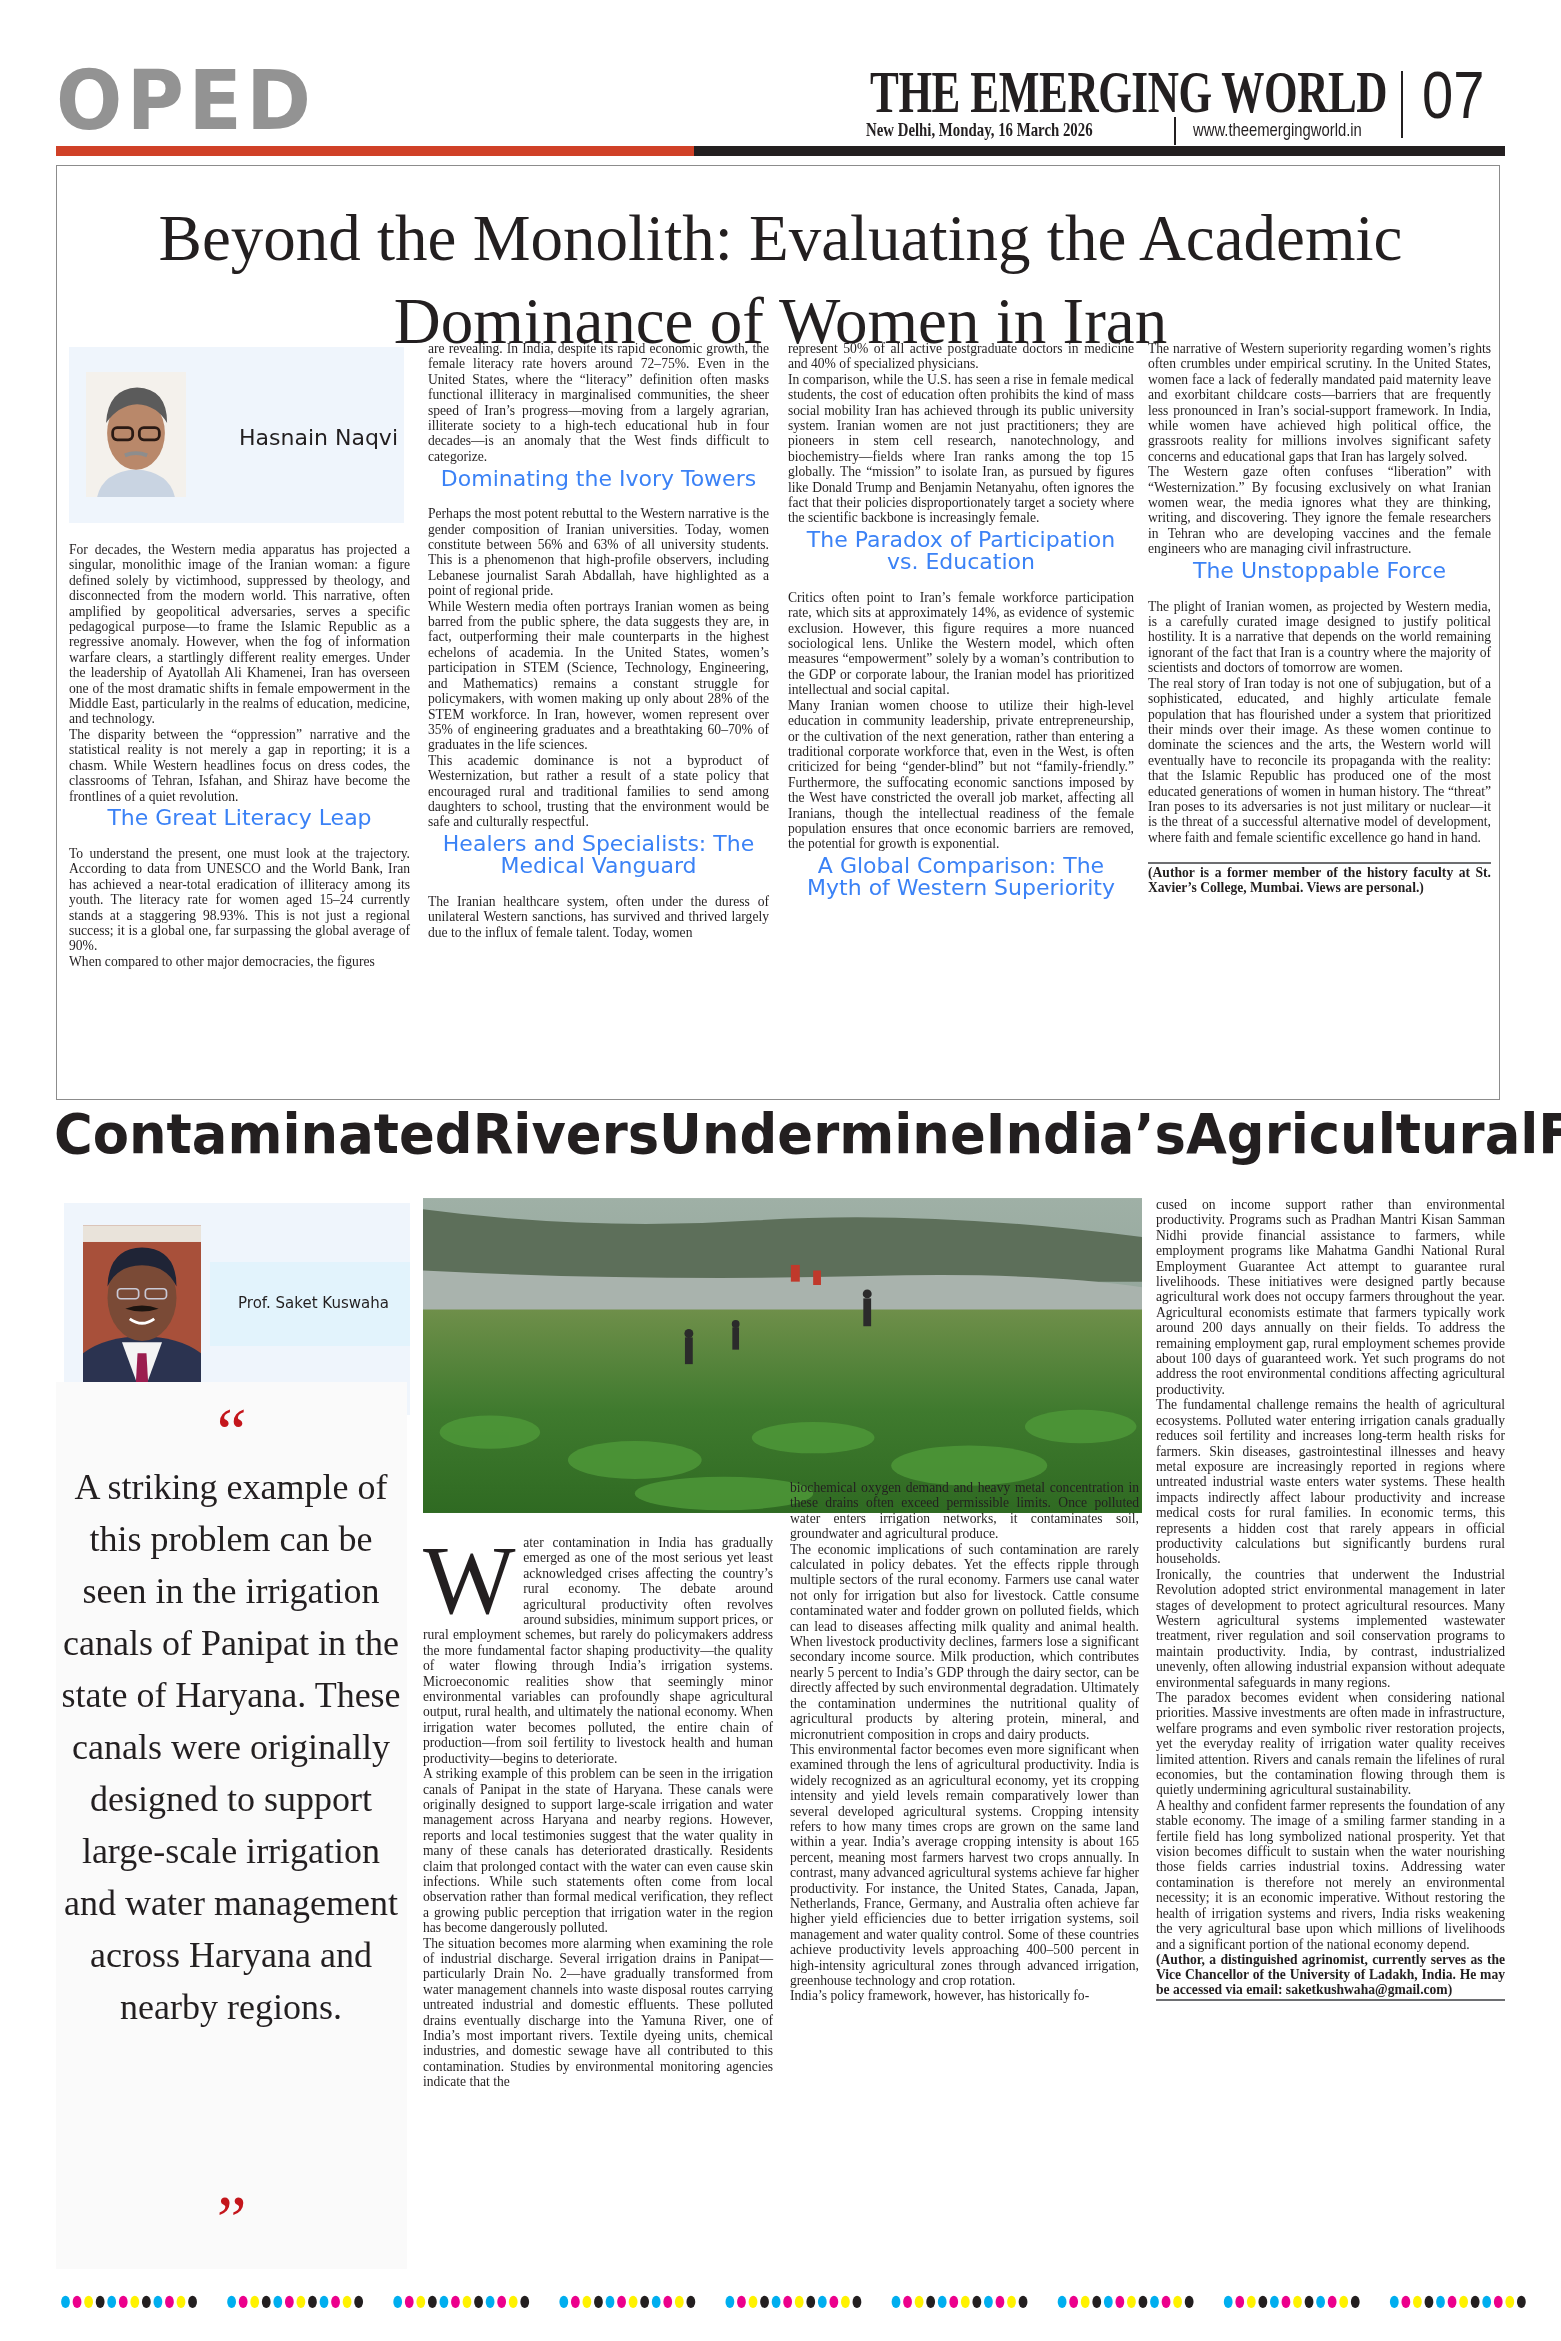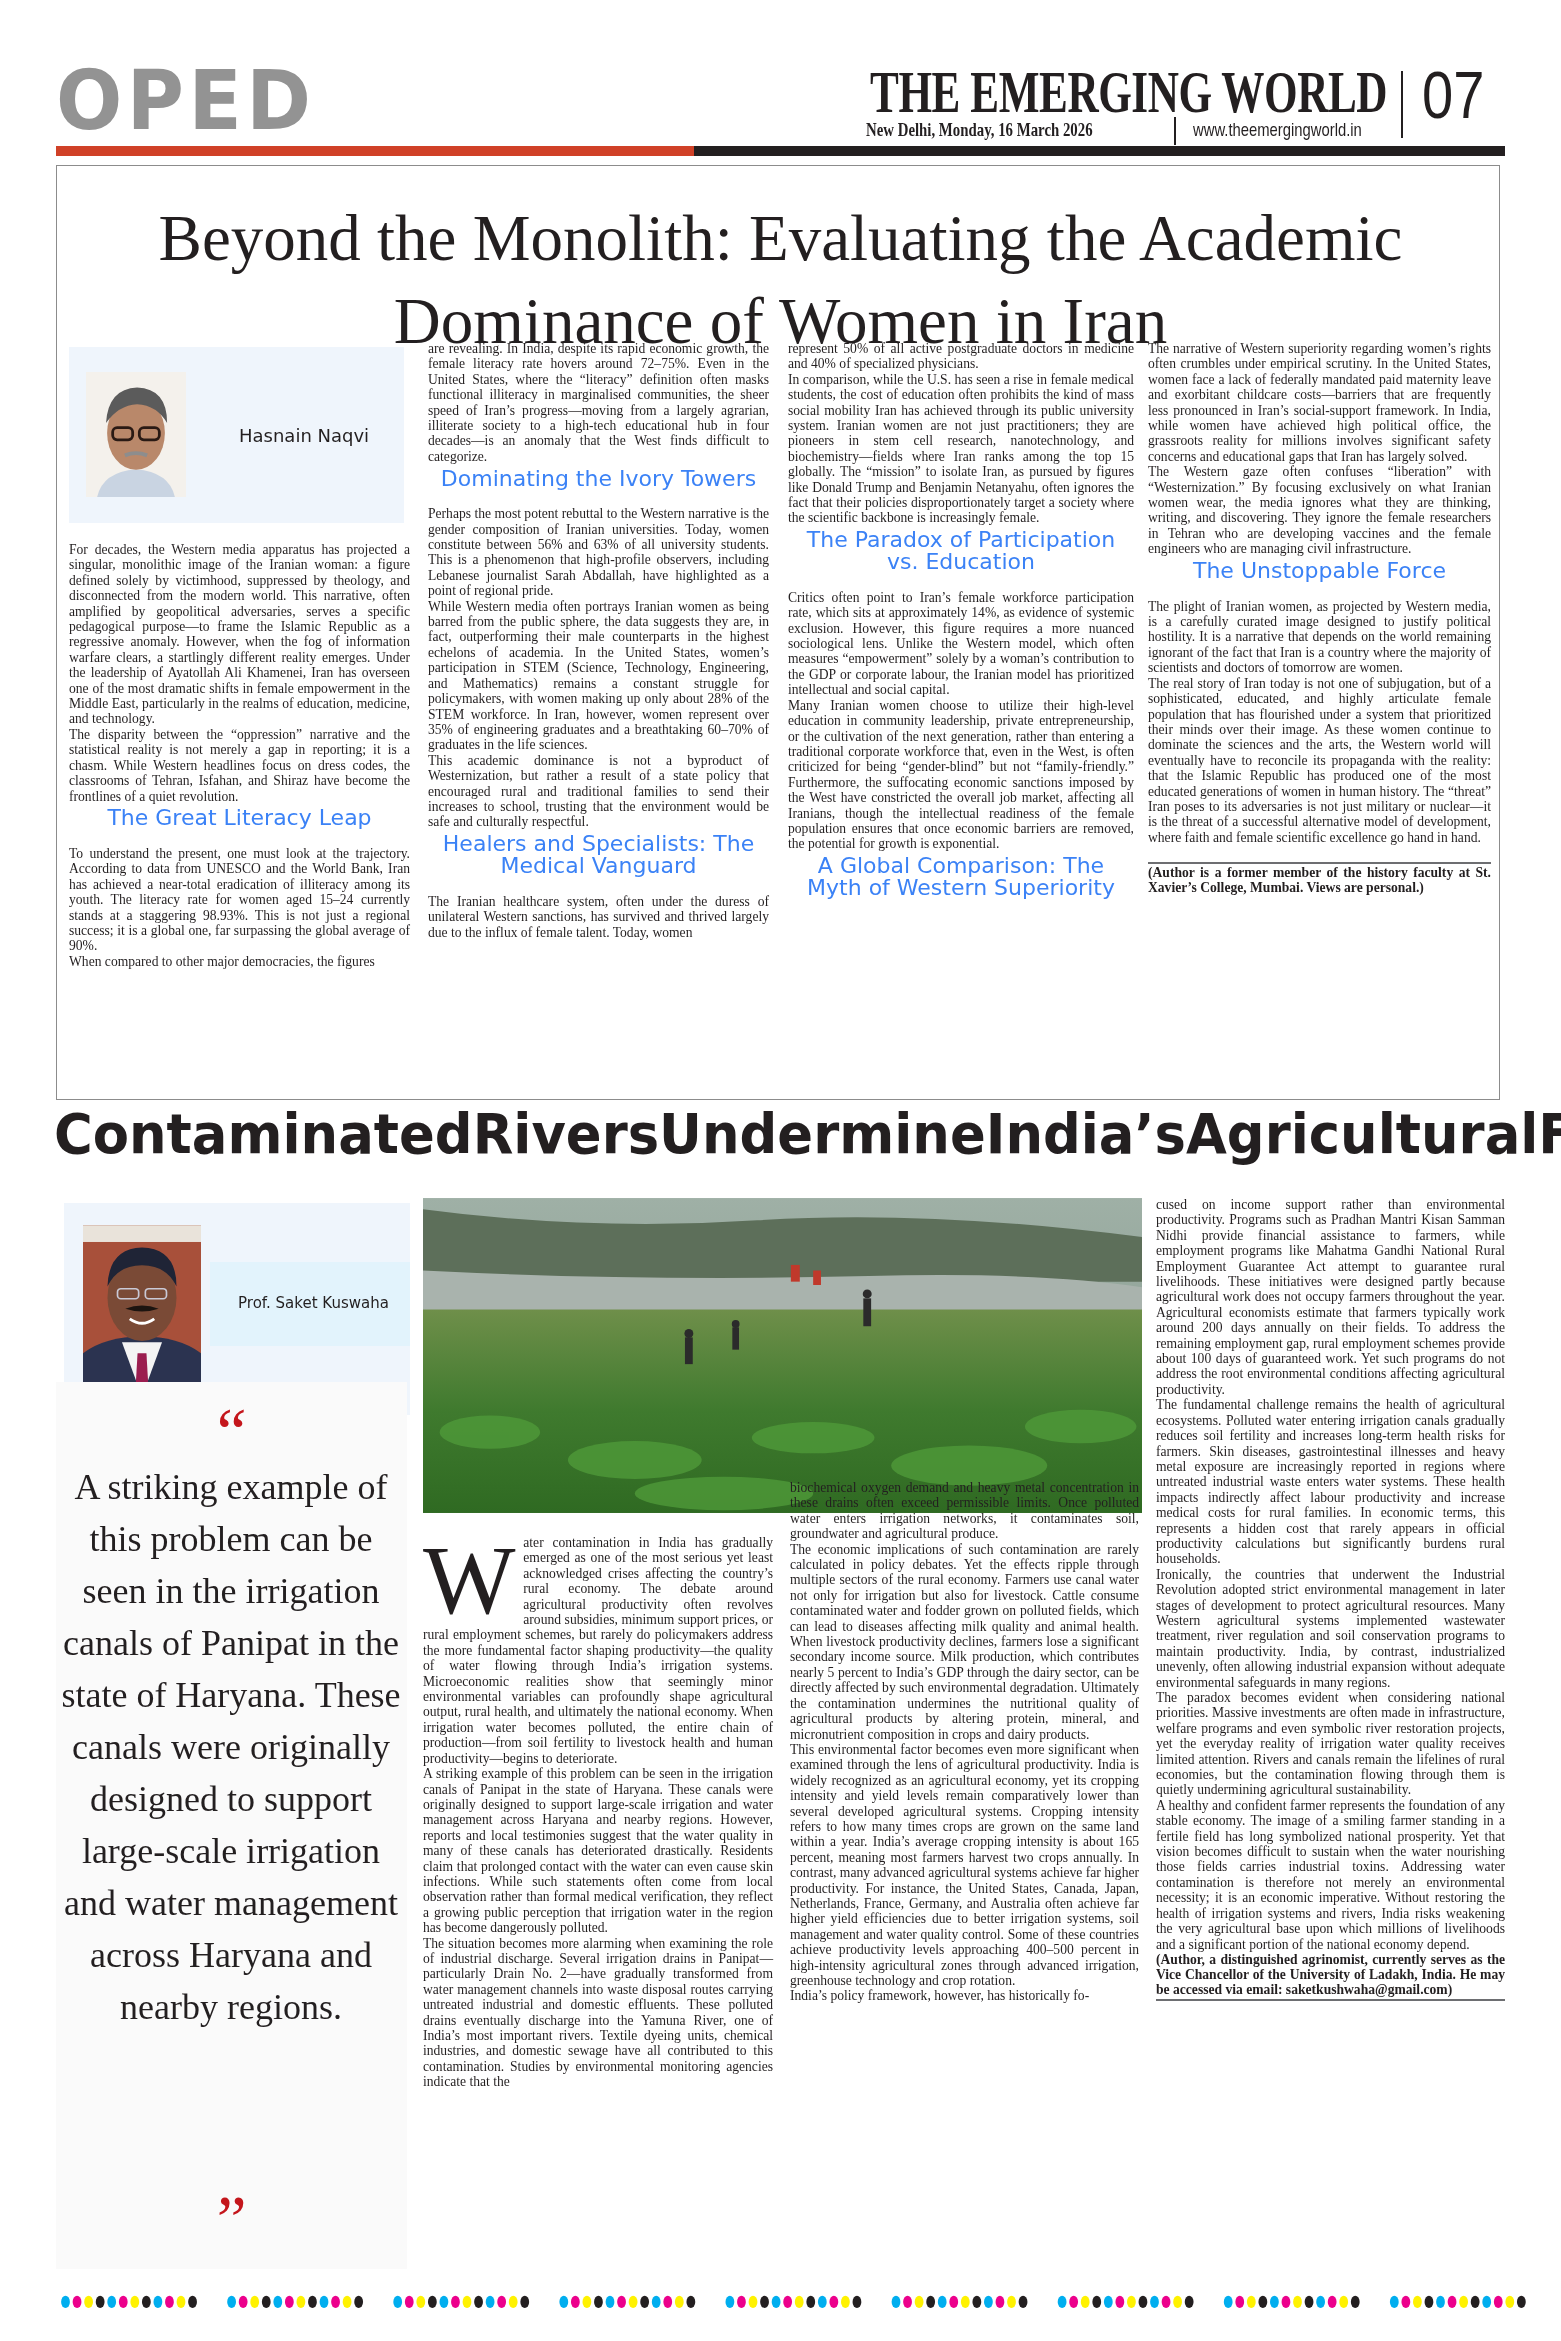--- a/index.html
+++ b/index.html
@@ -57,36 +57,36 @@
     <svg width="100" height="125" viewBox="0 0 180 225">
       <rect width="180" height="225" fill="#f4f1ec"></rect>
       <path d="M20 225 Q30 180 90 175 Q150 180 160 225 Z" fill="#c9d4e2"></path>
       <ellipse cx="90" cy="110" rx="52" ry="66" fill="#b9886a"></ellipse>
       <path d="M36 92 Q40 30 92 28 Q146 30 146 92 Q128 60 92 58 Q58 60 36 92 Z" fill="#5b5b5b"></path>
       <rect x="48" y="100" width="36" height="22" rx="8" fill="none" stroke="#2a1a14" stroke-width="5"></rect>
       <rect x="96" y="100" width="36" height="22" rx="8" fill="none" stroke="#2a1a14" stroke-width="5"></rect>
       <path d="M70 150 Q90 142 110 150" stroke="#8d8d8d" stroke-width="7" fill="none"></path>
     </svg>
   </div>
-  <div class="abs author-name" style="left:170px;top:78px;font-size:18px;">Hasnain Naqvi</div>
+  <div class="abs author-name" style="left:170px;top:78px;font-size:22px;">Hasnain Naqvi</div>
 </div>
 
 <div class="col" style="left:69px;top:542px;width:341px;">
     <p class="">For decades, the Western media apparatus has projected a singular, monolithic image of the Iranian woman: a figure defined solely by victimhood, suppressed by theology, and disconnected from the modern world. This narrative, often amplified by geopolitical adversaries, serves a specific pedagogical purpose—to frame the Islamic Republic as a regressive anomaly. However, when the fog of information warfare clears, a startlingly different reality emerges. Under the leadership of Ayatollah Ali Khamenei, Iran has overseen one of the most dramatic shifts in female empowerment in the Middle East, particularly in the realms of education, medicine, and technology.</p>
     <p class="">The disparity between the “oppression” narrative and the statistical reality is not merely a gap in reporting; it is a chasm. While Western headlines focus on dress codes, the classrooms of Tehran, Isfahan, and Shiraz have become the frontlines of a quiet revolution.</p>
     <div class="sub">The Great Literacy Leap</div>
     <p class="">To understand the present, one must look at the trajectory. According to data from UNESCO and the World Bank, Iran has achieved a near-total eradication of illiteracy among its youth. The literacy rate for women aged 15–24 currently stands at a staggering 98.93%. This is not just a regional success; it is a global one, far surpassing the global average of 90%.</p>
     <p class="">When compared to other major democracies, the figures</p>
   </div>
 <div class="col" style="left:428px;top:341px;width:341px;">
     <p class="">are revealing. In India, despite its rapid economic growth, the female literacy rate hovers around 72–75%. Even in the United States, where the “literacy” definition often masks functional illiteracy in marginalised communities, the sheer speed of Iran’s progress—moving from a largely agrarian, illiterate society to a high-tech educational hub in four decades—is an anomaly that the West finds difficult to categorize.</p>
     <div class="sub">Dominating the Ivory Towers</div>
     <p class="">Perhaps the most potent rebuttal to the Western narrative is the gender composition of Iranian universities. Today, women constitute between 56% and 63% of all university students. This is a phenomenon that high-profile observers, including Lebanese journalist Sarah Abdallah, have highlighted as a point of regional pride.</p>
     <p class="">While Western media often portrays Iranian women as being barred from the public sphere, the data suggests they are, in fact, outperforming their male counterparts in the highest echelons of academia. In the United States, women’s participation in STEM (Science, Technology, Engineering, and Mathematics) remains a constant struggle for policymakers, with women making up only about 28% of the STEM workforce. In Iran, however, women represent over 35% of engineering graduates and a breathtaking 60–70% of graduates in the life sciences.</p>
-    <p class="">This academic dominance is not a byproduct of Westernization, but rather a result of a state policy that encouraged rural and traditional families to send their increases to school, trusting that the environment would be safe and culturally respectful.</p>
+    <p class="">This academic dominance is not a byproduct of Westernization, but rather a result of a state policy that encouraged rural and traditional families to send among daughters to school, trusting that the environment would be safe and culturally respectful.</p>
     <div class="sub">Healers and Specialists: The Medical Vanguard</div>
     <p class="">The Iranian healthcare system, often under the duress of unilateral Western sanctions, has survived and thrived largely due to the influx of female talent. Today, women</p>
   </div>
 <div class="col" style="left:788px;top:341px;width:346px;">
     <p class="">represent 50% of all active postgraduate doctors in medicine and 40% of specialized physicians.</p>
     <p class="">In comparison, while the U.S. has seen a rise in female medical students, the cost of education often prohibits the kind of mass social mobility Iran has achieved through its public university system. Iranian women are not just practitioners; they are pioneers in stem cell research, nanotechnology, and biochemistry—fields where Iran ranks among the top 15 globally. The “mission” to isolate Iran, as pursued by figures like Donald Trump and Benjamin Netanyahu, often ignores the fact that their policies disproportionately target a society where the scientific backbone is increasingly female.</p>
     <div class="sub">The Paradox of Participation vs. Education</div>
     <p class="">Critics often point to Iran’s female workforce participation rate, which sits at approximately 14%, as evidence of systemic exclusion. However, this figure requires a more nuanced sociological lens. Unlike the Western model, which often measures “empowerment” solely by a woman’s contribution to the GDP or corporate labour, the Iranian model has prioritized intellectual and social capital.</p>
     <p class="">Many Iranian women choose to utilize their high-level education in community leadership, private entrepreneurship, or the cultivation of the next generation, rather than entering a traditional corporate workforce that, even in the West, is often criticized for being “gender-blind” but not “family-friendly.” Furthermore, the suffocating economic sanctions imposed by the West have constricted the overall job market, affecting all Iranians, though the intellectual readiness of the female population ensures that once economic barriers are removed, the potential for growth is exponential.</p>
     <div class="sub">A Global Comparison: The Myth of Western Superiority</div>

